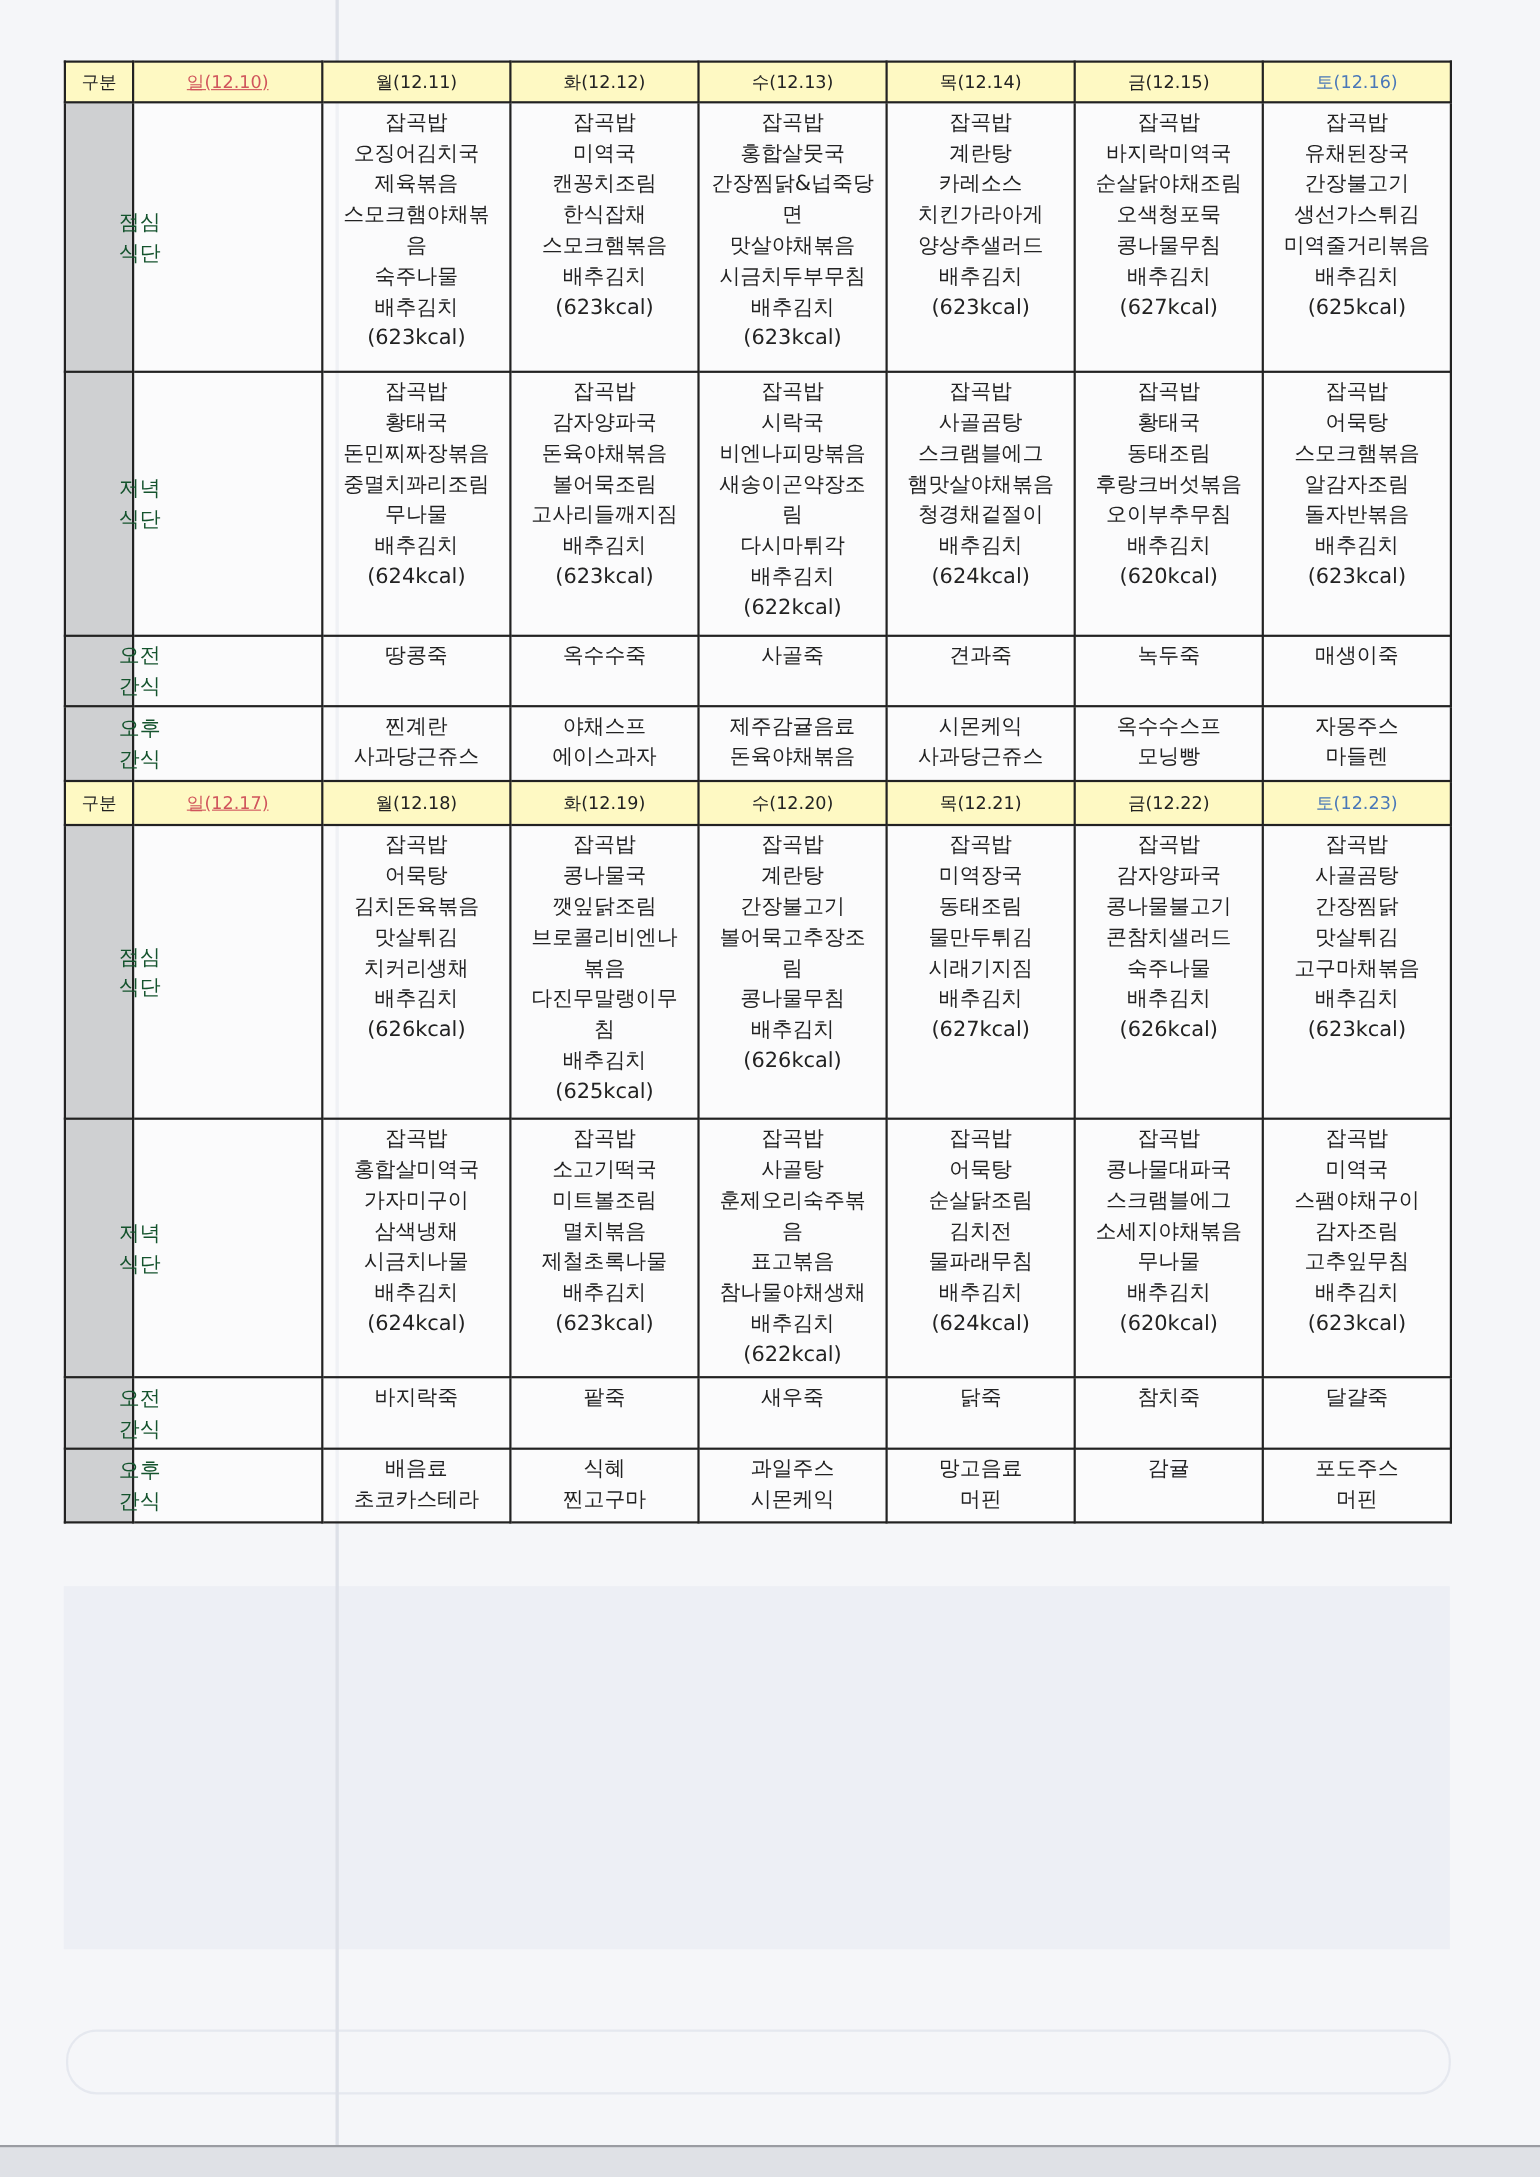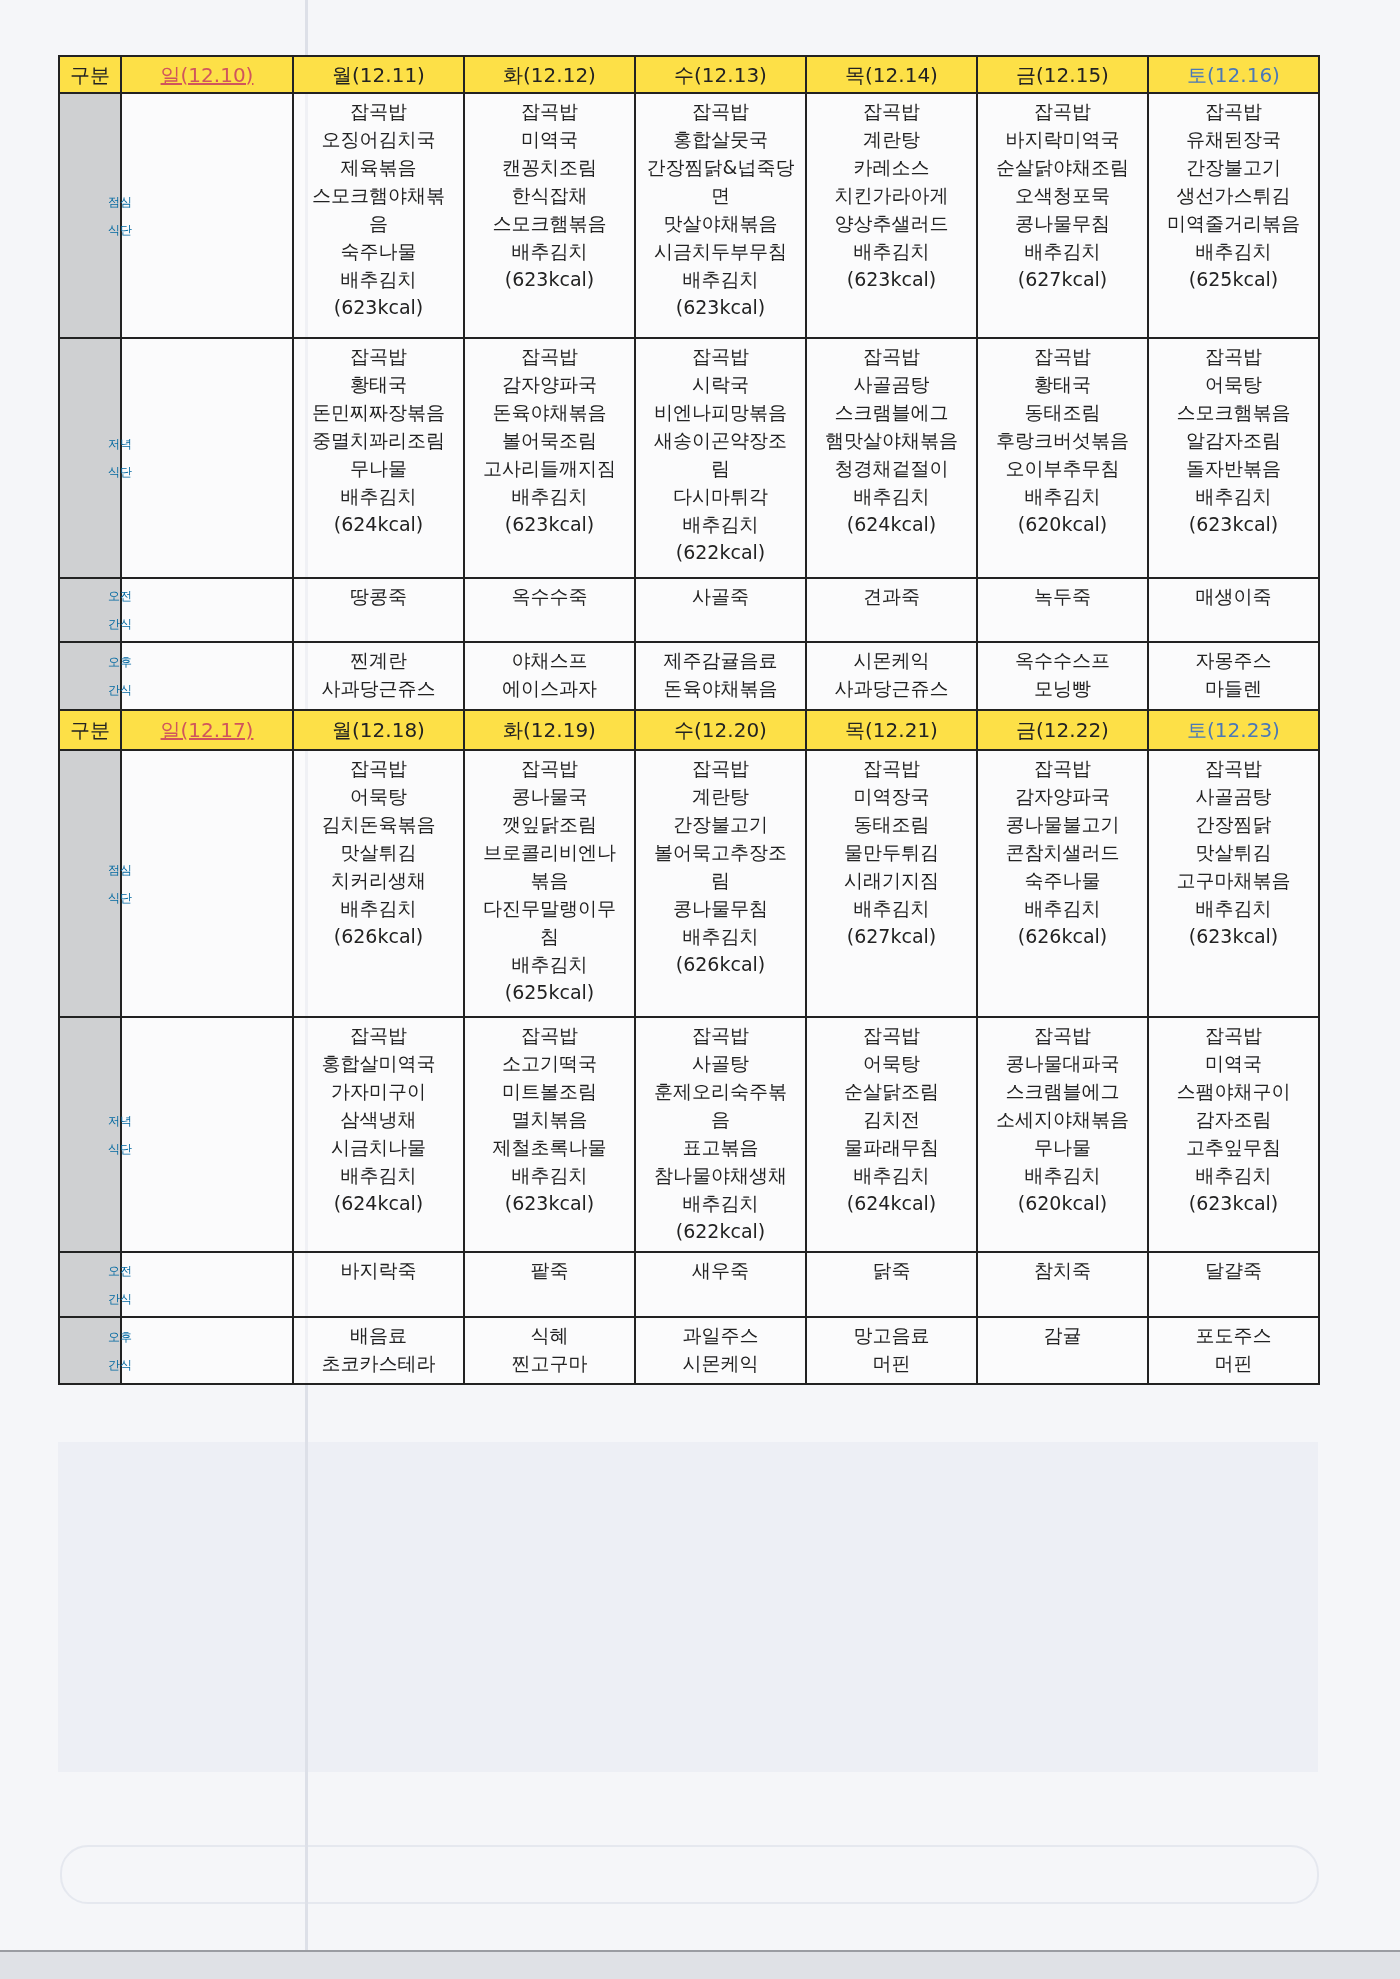--- a/index.html
+++ b/index.html
@@ -15,22 +15,22 @@
     .ghost-pill { position: absolute; left: 60px; top: 1845px; width: 1255px; height: 55px; border: 2px solid rgba(200,205,220,0.35); border-radius: 28px; }
     table.menu {
       position: absolute; left: 58px; top: 55px; width: 1261px;
       border-collapse: collapse; table-layout: fixed;
       font-size: 19px; line-height: 28px;
     }
     table.menu td, table.menu th {
       border: 2px solid #222; text-align: center; vertical-align: top;
       padding: 3px 2px; font-weight: normal; background: rgba(255,255,255,0.55);
     }
-    table.menu th.head { background: #fde047; vertical-align: middle; font-size: 20px; }
-    table.menu th.label { background: #cfd0d2; vertical-align: middle; font-size: 12px; line-height: 28px; color: #0369a1; padding-left: 48px; }
+    table.menu th.head { background: #fef9c3; vertical-align: middle; font-size: 16px; }
+    table.menu th.label { background: #cfd0d2; vertical-align: middle; font-size: 19px; line-height: 28px; color: #14532d; padding-left: 48px; }
     .sun { color: #d0555c; text-decoration: underline; }
     .sat { color: #4a78b8; }
     .line { display: block; white-space: nowrap; }
     col.c0 { width: 62px; }
     col.c1 { width: 172px; }
     col.cd { width: 171px; }
     tr.h-head { height: 37px; }
     tr.h-lunch1 { height: 245px; }
     tr.h-dinner1 { height: 240px; }
     tr.h-am1 { height: 60px; }

